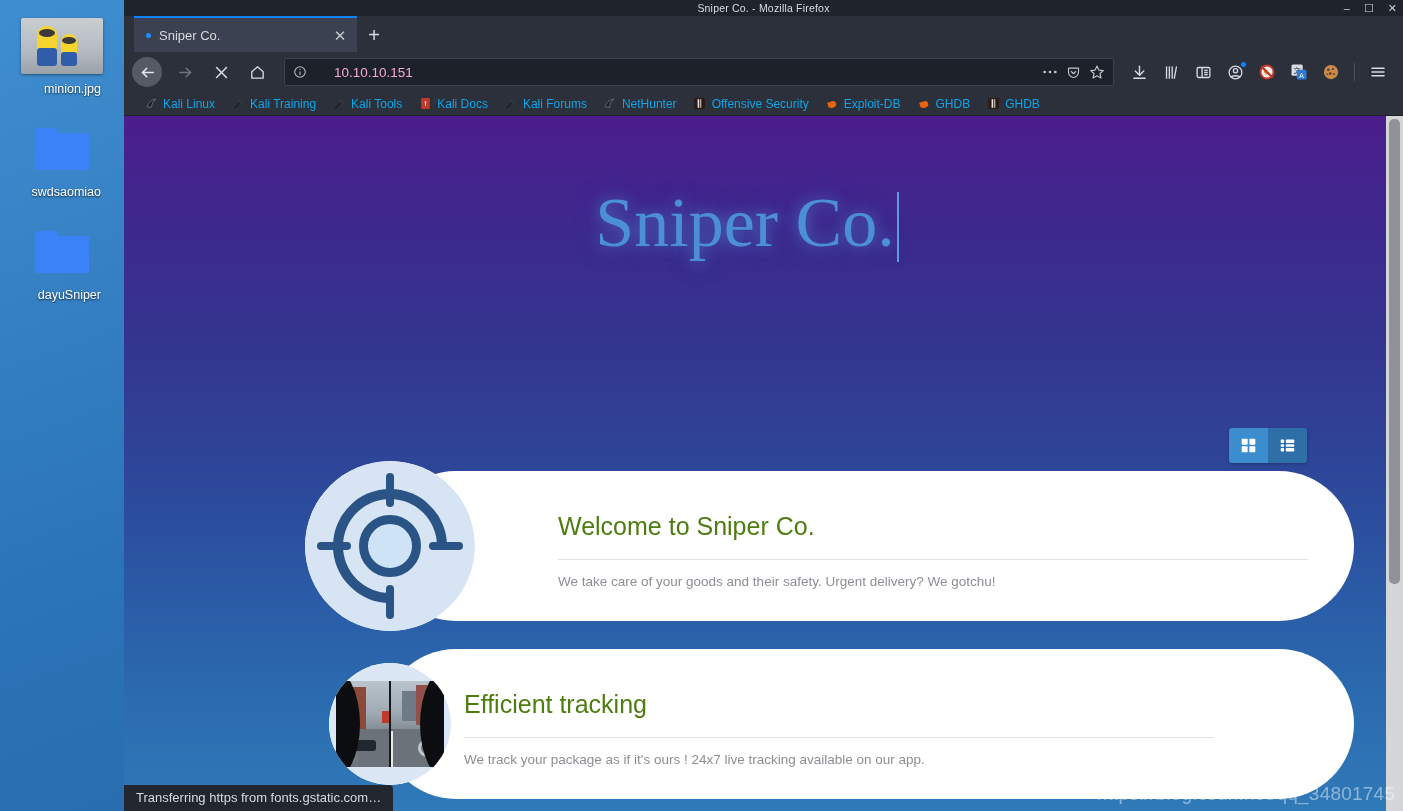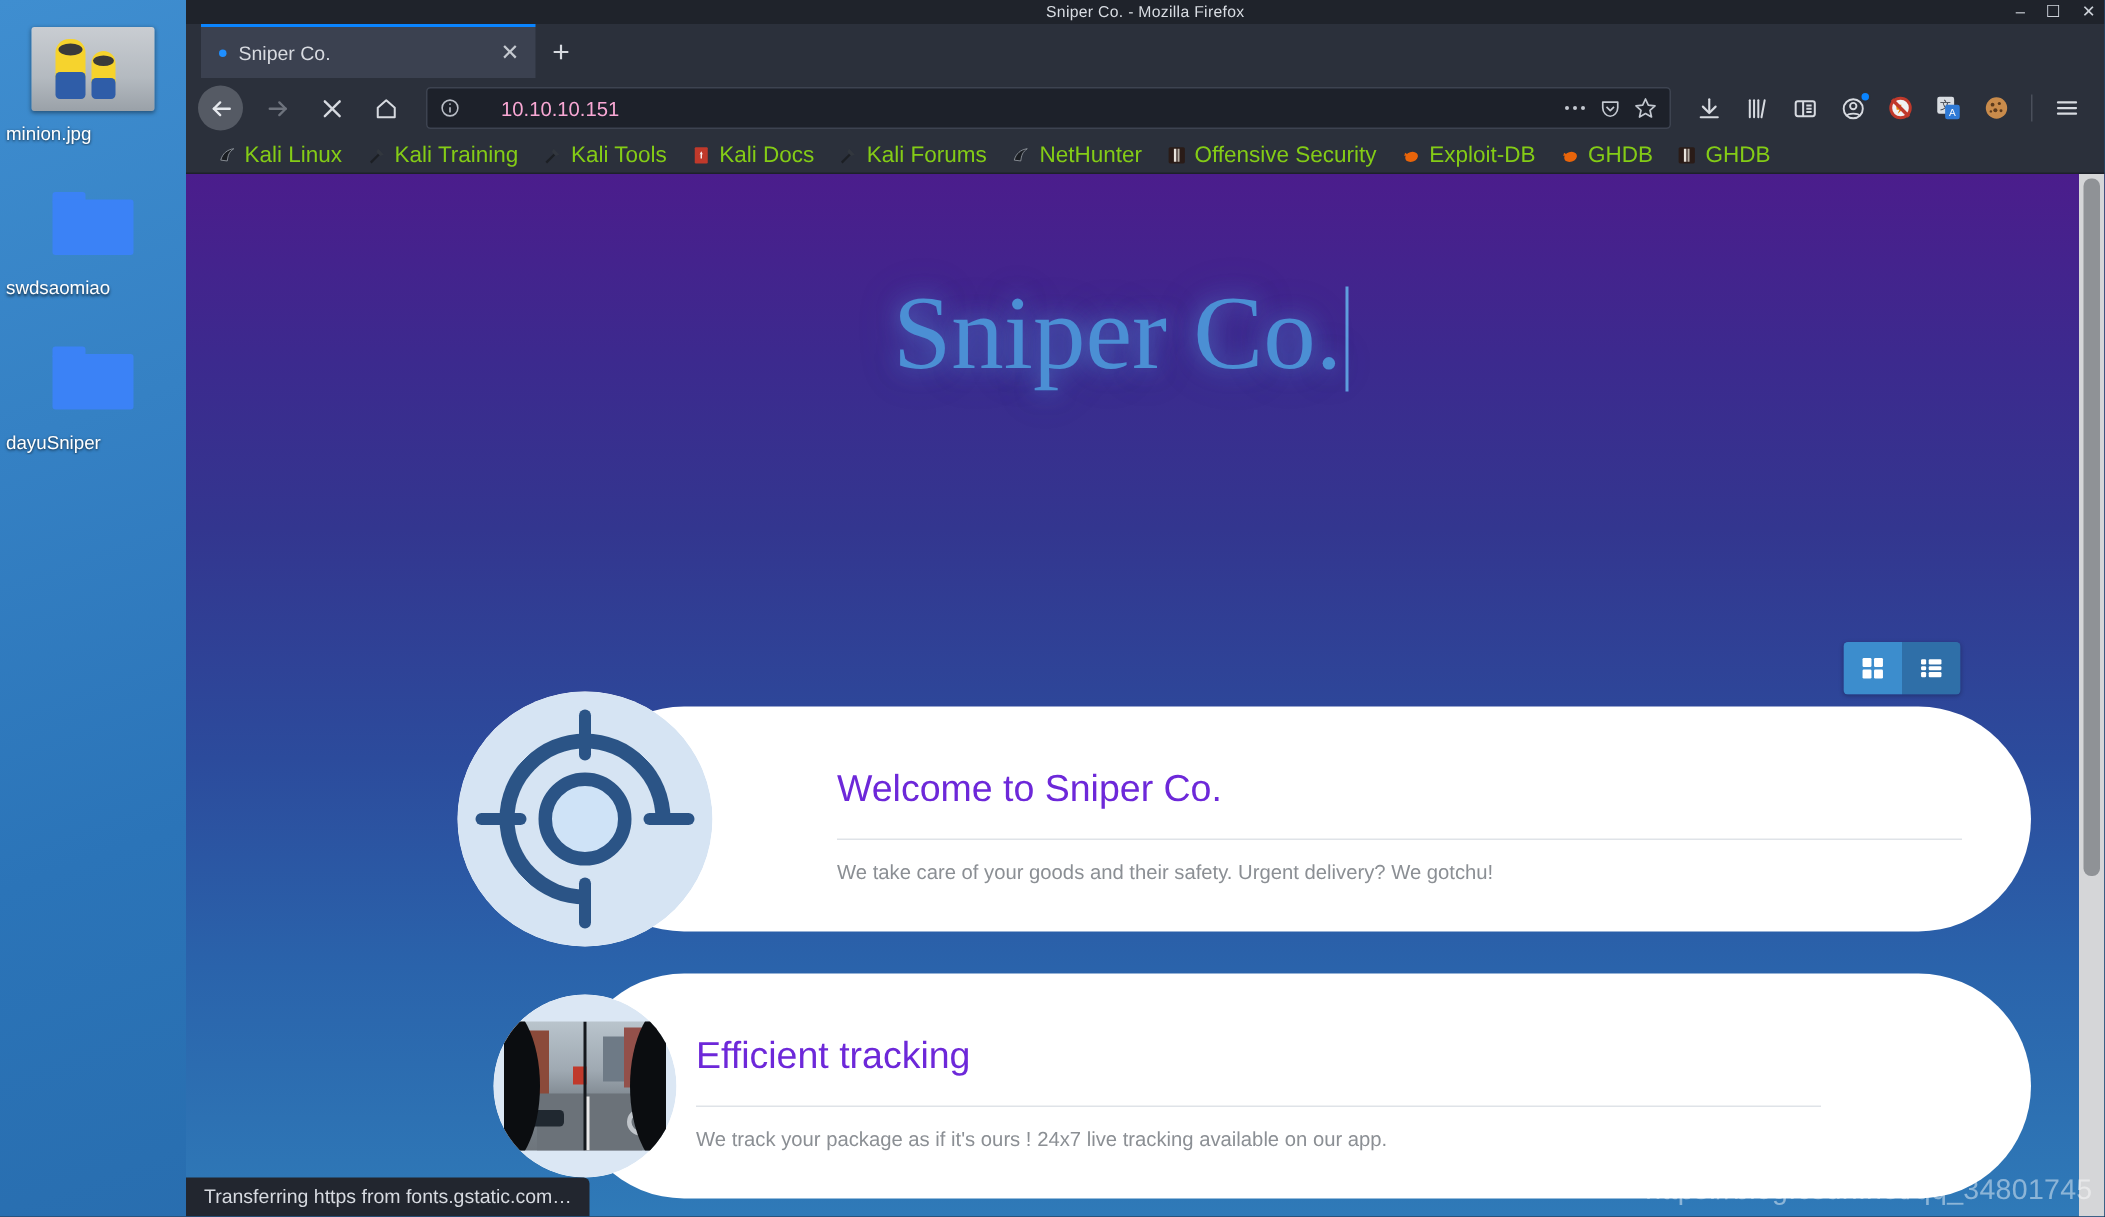--- a/index.html
+++ b/index.html
@@ -13,21 +13,21 @@
   
   #desktop {
     position: absolute; left: 0; top: 0; width: 1403px; height: 811px;
     background: linear-gradient(160deg, #3f8ed0 0%, #2b74b8 45%, #2463a0 100%);
   }
   #desktop-icons {
     position: absolute; left: 0; top: 0; width: 124px; height: 811px;
     padding-top: 10px;
   }
   .desk-icon {
-    width: 105px; text-align: left; margin-bottom: 16px;
+    width: 105px; text-align: right; margin-bottom: 16px;
     cursor: pointer;
   }
   .desk-icon .glyph {
     width: 124px; height: 72px; display: flex; align-items: center; justify-content: center;
   }
   .desk-icon .label {
     color: #fff; font-size: 12.5px; line-height: 15px;
     text-shadow: 0 1px 2px rgba(0,0,0,.75);
     white-space: nowrap; overflow: hidden; text-overflow: ellipsis;
     padding: 0 4px;
@@ -125,21 +125,21 @@
   #urlbar .u-icon { cursor: pointer; display: flex; align-items: center; }
   #tools { display: flex; align-items: center; gap: 2px; padding-right: 2px; }
   .toolbtn { width: 30px; height: 30px; display: flex; align-items: center; justify-content: center; cursor: pointer; position: relative; }
   .toolsep { width: 1px; height: 18px; background: #4a4f5b; margin: 0 6px; }
 
   #bookmarks {
     height: 24px; background: #2b303b; display: flex; align-items: center;
     padding-left: 12px; gap: 0px; border-bottom: 1px solid #1d212a;
   }
   .bm { display: flex; align-items: center; gap: 5px; padding: 0 8px; height: 22px; cursor: pointer; }
-  .bm .bm-label { color: #84cc16; font-size: 15px; white-space: nowrap; }
+  .bm .bm-label { color: #0ea5e9; font-size: 12px; white-space: nowrap; }
   .bm-ico { width: 14px; height: 14px; display: flex; align-items: center; justify-content: center; flex: 0 0 auto; }
 
   
   #viewport {
     position: relative; height: 695px; overflow: hidden;
     background: linear-gradient(180deg, #4b1d8c 0%, #3c2a8e 18%, #33368f 34%, #2c4b9c 56%, #2a63ab 76%, #2f7ab8 100%);
   }
   #page {
     position: absolute; left: 0; top: 0; width: 1246px; height: 695px;
     overflow: hidden;
@@ -189,21 +189,21 @@
     background: #fff; box-shadow: 0 0 0 0 #fff;
     display: flex; align-items: center; justify-content: center;
     overflow: hidden;
   }
   .card.small .card-media { width: 122px; height: 122px; left: -52px; top: 14px; }
   .card-body {
     margin-left: 177px; width: 750px; padding-top: 8px;
   }
   .card.small .card-body { margin-left: 83px; }
   .card-title {
-    color: #6d28d9; font-size: 25px; font-weight: normal; line-height: 30px;
+    color: #4d7c0f; font-size: 25px; font-weight: normal; line-height: 30px;
     margin-bottom: 18px;
   }
   .card-rule { height: 1px; background: #dfe3e8; width: 750px; margin-bottom: 14px; }
   .card-desc { color: #8b8f94; font-size: 13.5px; }
 
   
   .crosshair { width: 170px; height: 170px; position: relative; border-radius: 50%; background: #d6e4f3; }
   .crosshair .ring-outer {
     position: absolute; left: 28px; top: 28px; width: 114px; height: 114px;
     border: 10px solid #2b5486; border-radius: 50%;

